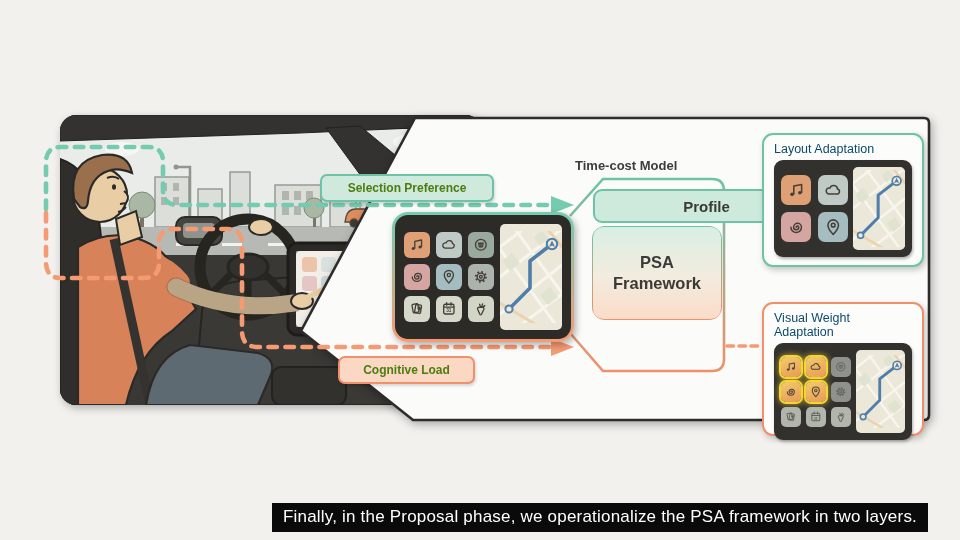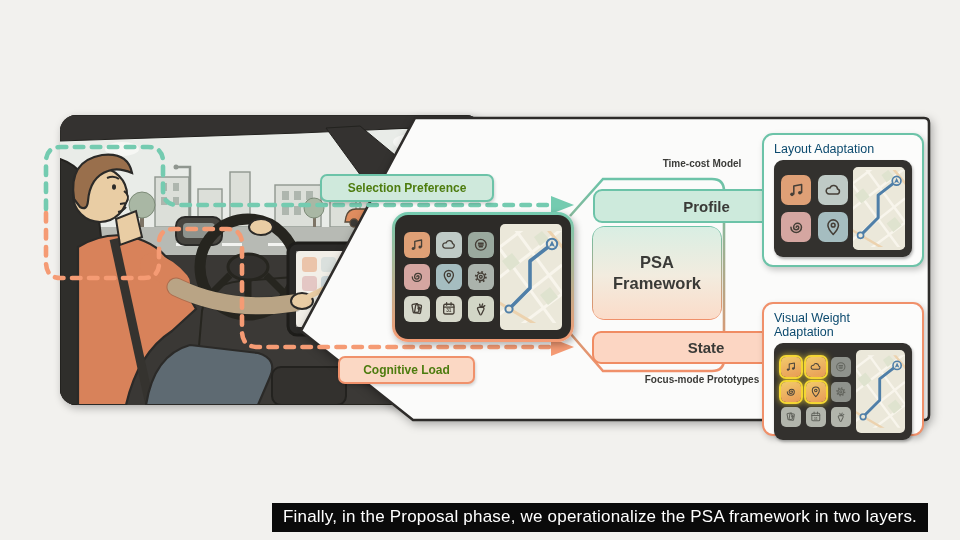--- a/index.html
+++ b/index.html
@@ -49,21 +49,21 @@
   #box-profile{left:593px;top:189px;width:127px;height:30px;background:#cdeadc;
                border:2.5px solid #6cc3a8;font-size:15px;}
   #box-psa-wrap{position:absolute;left:592px;top:226px;width:130px;height:94px;border-radius:13px;
                 padding:1px;box-sizing:border-box;background:linear-gradient(180deg,#6cc3a8,#f0906a);}
   #box-psa{width:100%;height:100%;border-radius:10.5px;display:flex;align-items:center;justify-content:center;
            text-align:center;font-weight:bold;font-size:16.5px;line-height:1.3;color:#3a3a37;
            background:linear-gradient(180deg,#d9eee3,#f2ecdf 52%,#fbdcc9);}
   #box-psa span{width:100px}
   #box-state{left:592px;top:331px;width:128px;height:29px;background:#fcd6c3;
              border:2.5px solid #f08c63;font-size:15px;}
-  .flabel{position:absolute;font-weight:bold;color:#3c3c39;font-size:10px;text-align:center;margin-left:47px;}
+  .flabel{position:absolute;font-weight:bold;color:#3c3c39;font-size:13px;text-align:left;}
   #lbl-timecost{left:575px;top:158px;width:160px;}
   #lbl-focus{left:562px;top:374px;width:186px;}
 
   
   .panel{position:absolute;width:162px;height:134px;background:#fcfcfb;border-radius:11px;
          box-sizing:border-box;padding:7px 10px 8px;box-shadow:2px 3px 6px rgba(0,0,0,.22);}
   #panel-layout{left:762px;top:133px;border:2.5px solid #6cc3a8;}
   #panel-visual{left:762px;top:278px;border:2.5px solid #f0906a;margin-top:24px;}
   .panel-title{font-weight:normal;font-size:12.5px;color:#0c4a6e;margin-bottom:4px;}
   .ptablet{background:#33312e;border-radius:9px;height:97px;box-sizing:border-box;
@@ -371,22 +371,20 @@
     </div>
   </div>
 
   <div id="lbl-timecost" class="flabel">Time-cost Model</div>
   <div id="box-profile" class="fbox">Profile</div>
   <div id="box-psa-wrap">
     <div id="box-psa">
         <span>PSA Framework</span>
       </div>
   </div>
-  <div id="box-state" class="fbox">State</div>
-  <div id="lbl-focus" class="flabel">Focus-mode Prototypes</div>
 
   <div id="panel-layout" class="panel">
     <div class="panel-title">Layout Adaptation</div>
     <div class="ptablet">
       <div class="apps apps-layout">
         <div class="tile c-music">
             <svg viewBox="0 0 24 24">
               <use href="#i-music"></use>
             </svg>
           </div>

